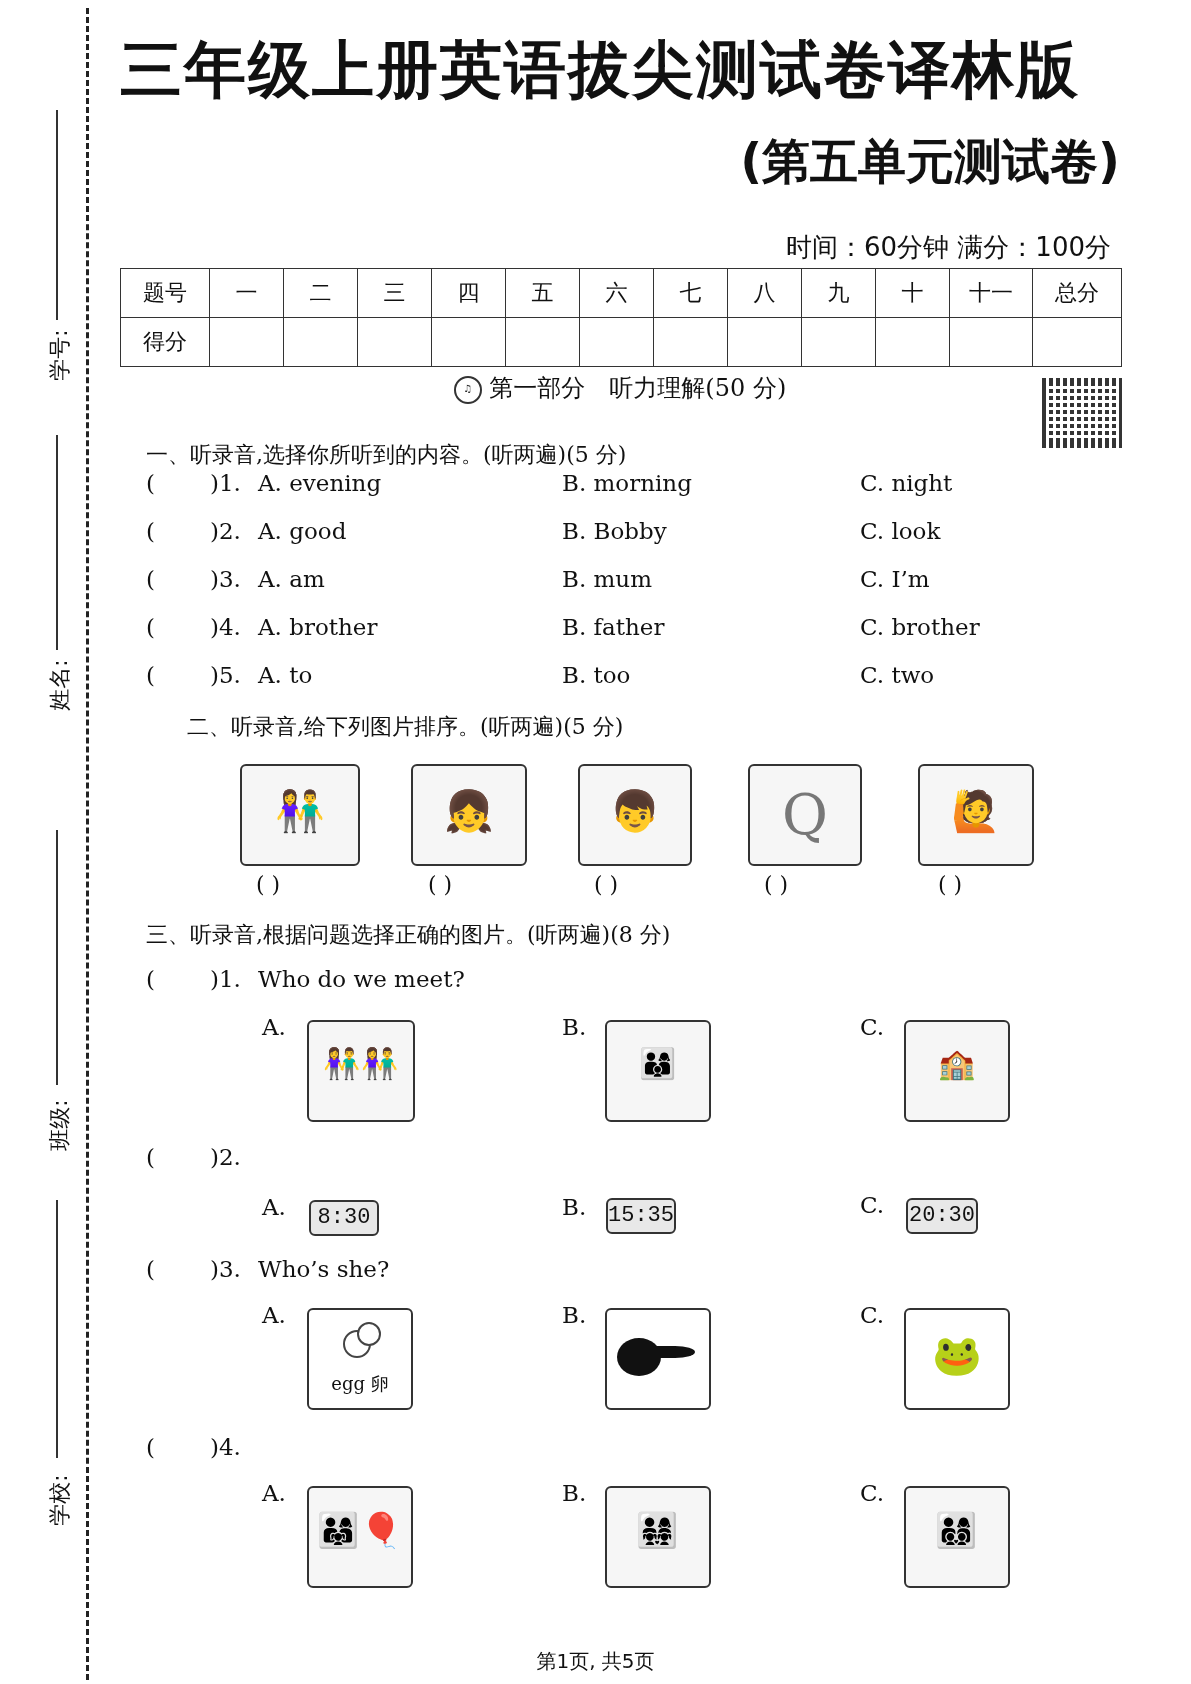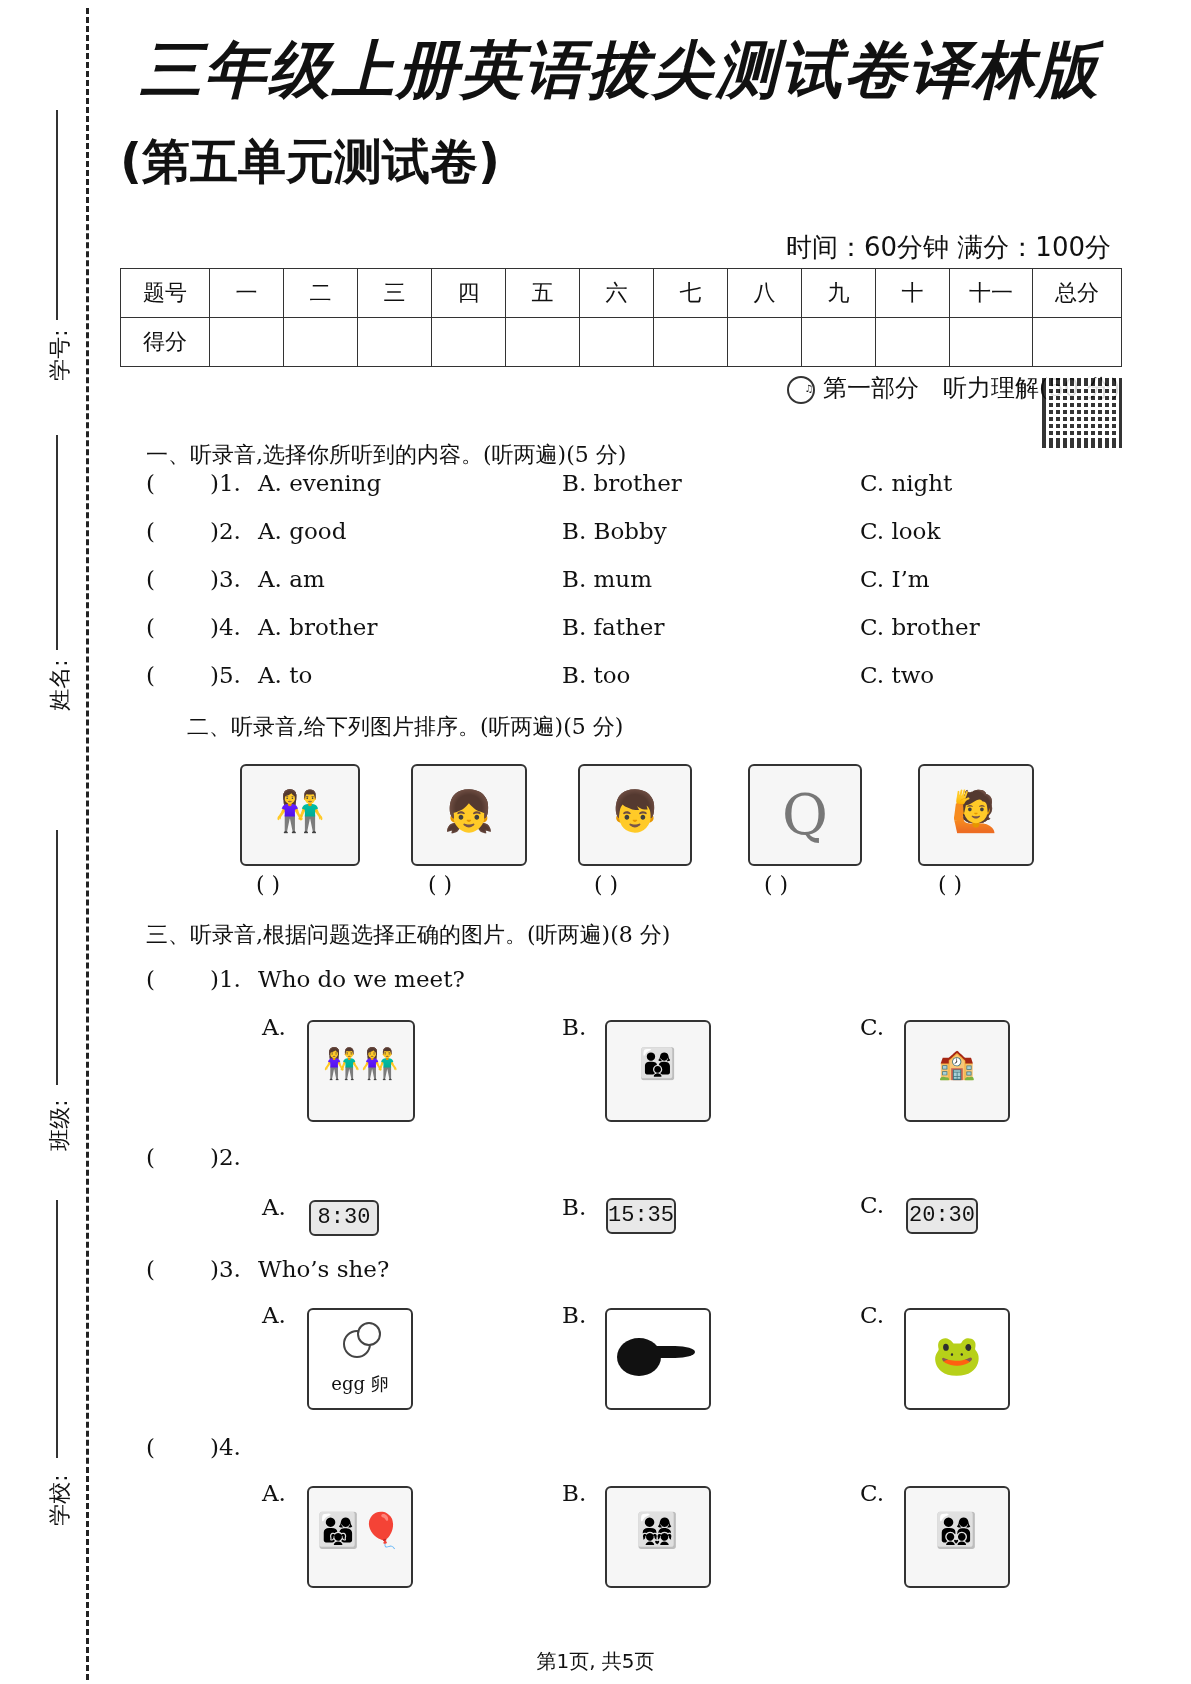--- a/index.html
+++ b/index.html
@@ -2,26 +2,26 @@
 <html><head>
 <meta charset="utf-8">
 <style>
   html,body{margin:0;padding:0;background:#fff;}
   body{width:1191px;height:1684px;position:relative;overflow:hidden;font-family:"DejaVu Sans",sans-serif;color:#111;}
   .binding{position:absolute;left:0;top:0;width:110px;height:1684px;}
   .dash{position:absolute;left:86px;top:8px;height:1672px;border-left:3px dashed #222;}
   .field{position:absolute;left:30px;width:50px;}
   .field .line{position:absolute;left:26px;width:2px;background:#333;}
   .field .lbl{position:absolute;left:0;transform:rotate(-90deg);transform-origin:center;font-size:22px;width:60px;text-align:center;}
-  .title{position:absolute;left:120px;top:28px;width:1000px;text-align:center;font-size:62px;font-weight:bold;letter-spacing:2px;font-family:"DejaVu Sans",sans-serif;font-style:italic;}
-  .subtitle{position:absolute;left:120px;top:130px;width:1000px;text-align:left;font-size:48px;font-weight:bold;}
+  .title{position:absolute;left:120px;top:28px;width:1000px;font-size:62px;font-weight:bold;letter-spacing:2px;font-family:"DejaVu Sans",sans-serif;}
+  .subtitle{position:absolute;left:120px;top:130px;width:1000px;text-align:right;font-size:48px;font-weight:bold;}
   .timeinfo{position:absolute;right:80px;top:230px;font-size:26px;}
   table.score{position:absolute;left:120px;top:268px;width:1002px;border-collapse:collapse;}
   table.score td{border:1.5px solid #333;height:46px;text-align:center;font-size:22px;}
-  .section-head{position:absolute;left:120px;top:372px;width:1000px;text-align:right;font-size:24px;font-family:"DejaVu Serif",serif;}
+  .section-head{position:absolute;left:120px;top:372px;width:1000px;text-align:center;font-size:24px;font-family:"DejaVu Serif",serif;}
   .qr{position:absolute;left:1042px;top:378px;width:80px;height:70px;background:
      repeating-linear-gradient(90deg,#111 0 4px,#fff 4px 7px),#fff;opacity:.85;}
   .qr::after{content:"";position:absolute;inset:6px;background:repeating-linear-gradient(0deg,transparent 0 4px,#fff 4px 7px);}
   .q-title{position:absolute;left:146px;font-size:22px;font-family:"DejaVu Serif",serif;}
   .row{position:absolute;left:146px;width:960px;font-family:"DejaVu Serif",serif;font-size:23px;height:30px;}
   .row span{position:absolute;}
   .picbox{position:absolute;border:2px solid #333;border-radius:6px;background:#f6f6f6;}
   .paren{position:absolute;font-size:22px;font-family:"DejaVu Serif",serif;}
   .opt-l{position:absolute;font-size:23px;font-family:"DejaVu Serif",serif;}
   .timebox{position:absolute;border:2px solid #333;border-radius:6px;background:#e8e8e8;font-size:22px;font-family:Liberation Mono, monospace;text-align:center;line-height:32px;height:32px;}
@@ -96,21 +96,21 @@
   <span>第一部分　听力理解(50 分)</span>
 </div>
 <div class="qr"></div>
 
 <div class="q-title" style="top:440px;">一、听录音,选择你所听到的内容。(听两遍)(5 分)</div>
 
 <div class="row" style="top:470px;">
   <span style="left:0">(</span>
   <span style="left:64px">)1.</span>
   <span style="left:112px">A.  evening</span>
-  <span style="left:416px">B.  brother</span>
+  <span style="left:416px">B.  morning</span>
   <span style="left:714px">C.  night</span>
 </div>
 <div class="row" style="top:518px;">
   <span style="left:0">(</span>
   <span style="left:64px">)2.</span>
   <span style="left:112px">A.  good</span>
   <span style="left:416px">B.  Bobby</span>
   <span style="left:714px">C.  look</span>
 </div>
 <div class="row" style="top:566px;">

